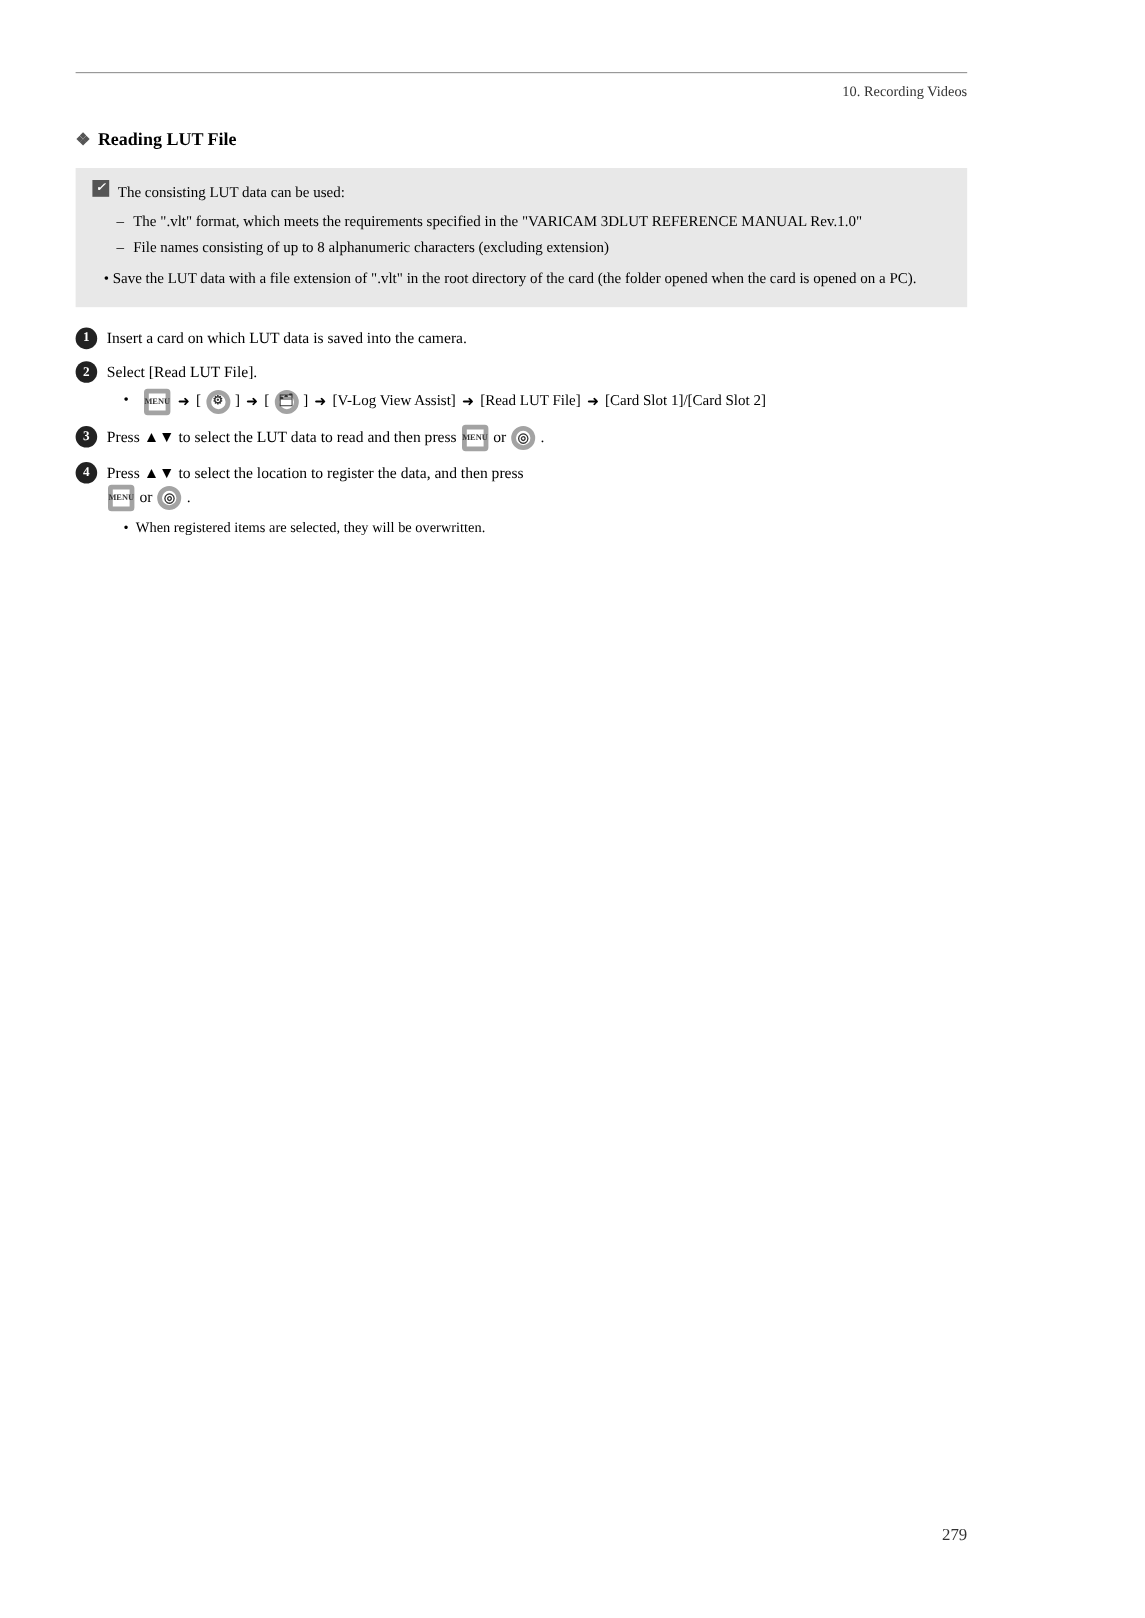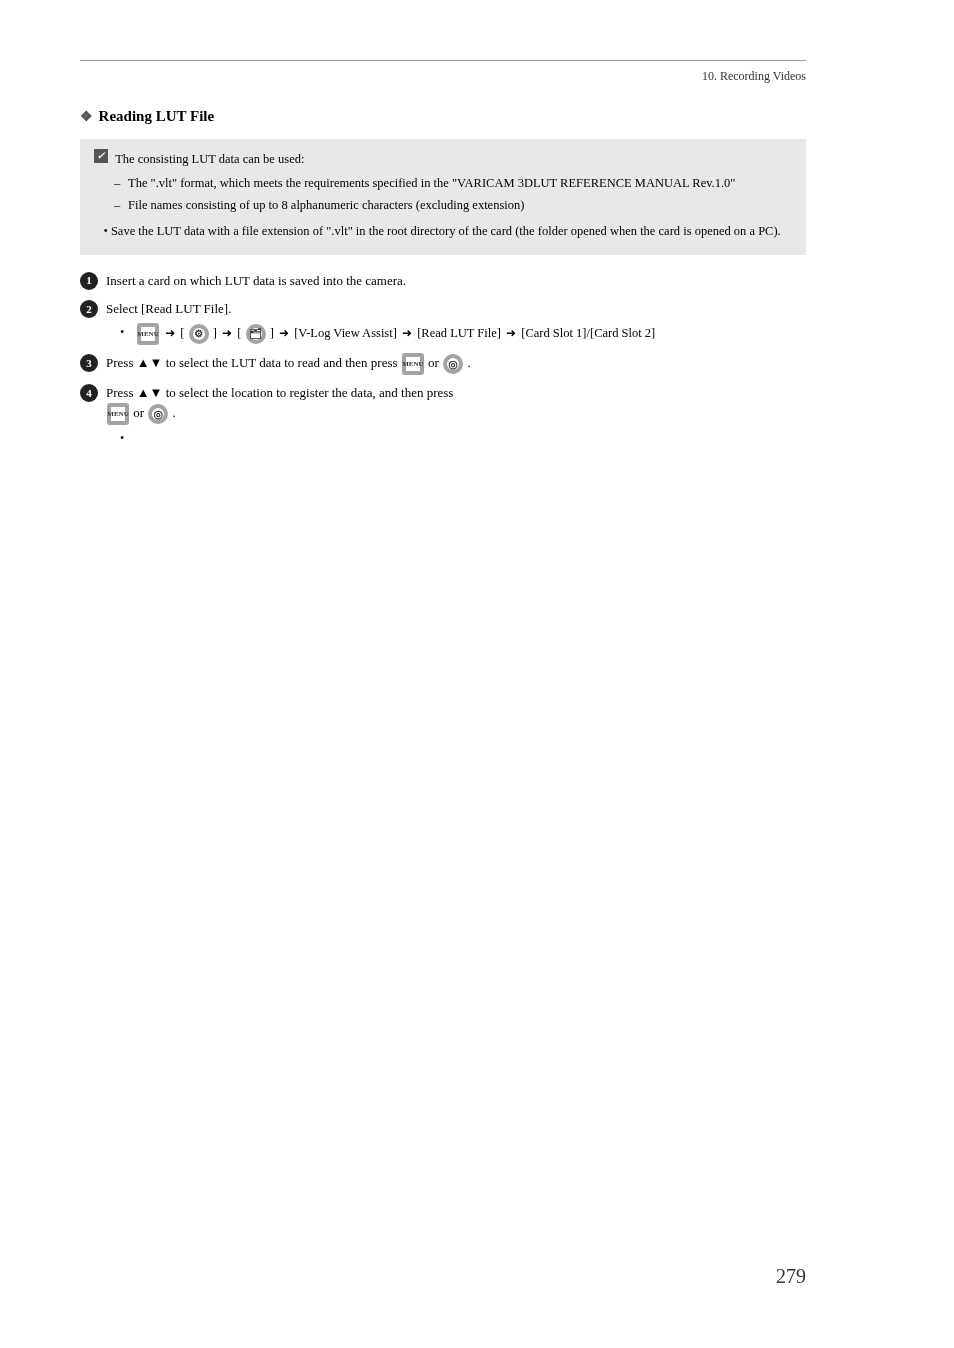--- a/index.html
+++ b/index.html
@@ -9,21 +9,21 @@
       background: #ffffff;
       font-family: 'Times New Roman', Times, serif;
       font-size: 13px;
       color: #000000;
       position: relative;
     }
 
     .page-container {
       width: 886px;
       min-height: 1348px;
-      padding: 60px 80px 60px 80px;
+      padding: 60px 80px 60px 63px;
       position: relative;
     }
 
     .top-rule {
       border-top: 1px solid #999;
       margin-bottom: 8px;
     }
 
     .page-header {
       text-align: right;
@@ -165,21 +165,21 @@
       margin-top: 4px;
       font-size: 12px;
       line-height: 1.5;
       gap: 6px;
     }
 
     .page-number {
       position: absolute;
       bottom: 60px;
       right: 80px;
-      font-size: 20px;
+      font-size: 14px;
       color: #333;
     }
   </style>
 </head>
 <body>
 
 <div class="page-container">
 
   <div class="top-rule"></div>
 
@@ -270,20 +270,21 @@
         <span>Press </span>
         <span>▲▼</span>
         <span> to select the location to register the data, and then press</span>
         <br>
         <span class="inline-btn" style="font-size:7px; width:22px; height:22px; border-radius:3px;">MENU</span>
         <span> or </span>
         <span class="inline-btn" style="font-size:11px;">◎</span>
         <span> .</span>
         <div class="note-small">
           <span>•</span>
+          <span>When registered items are selected, they will be overwritten.</span>
         </div>
       </div>
     </div>
 
   </div>
 
   <div class="page-number">
     <span>279</span>
   </div>
 

